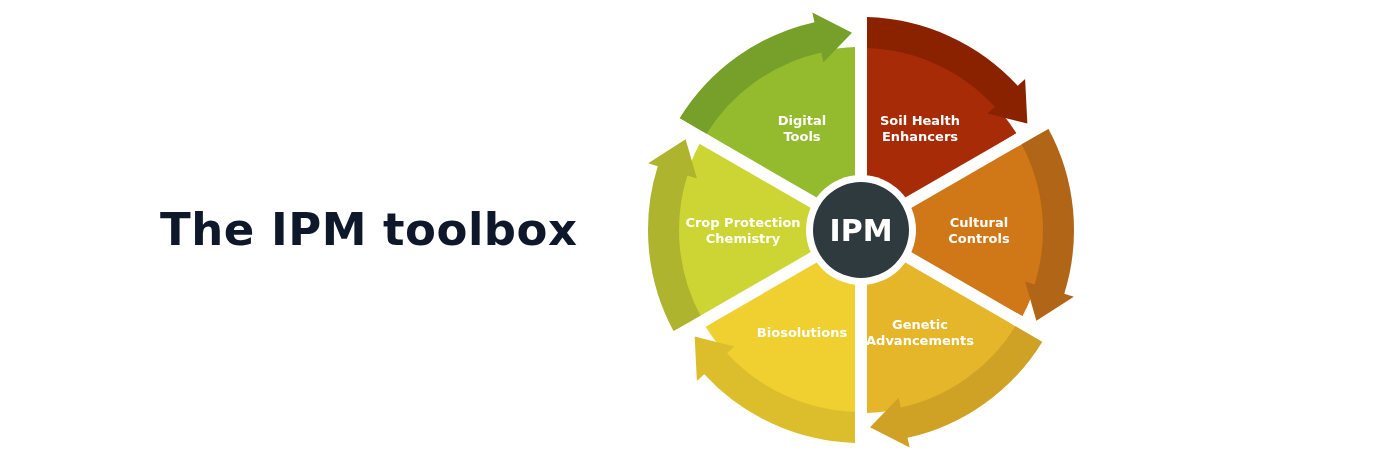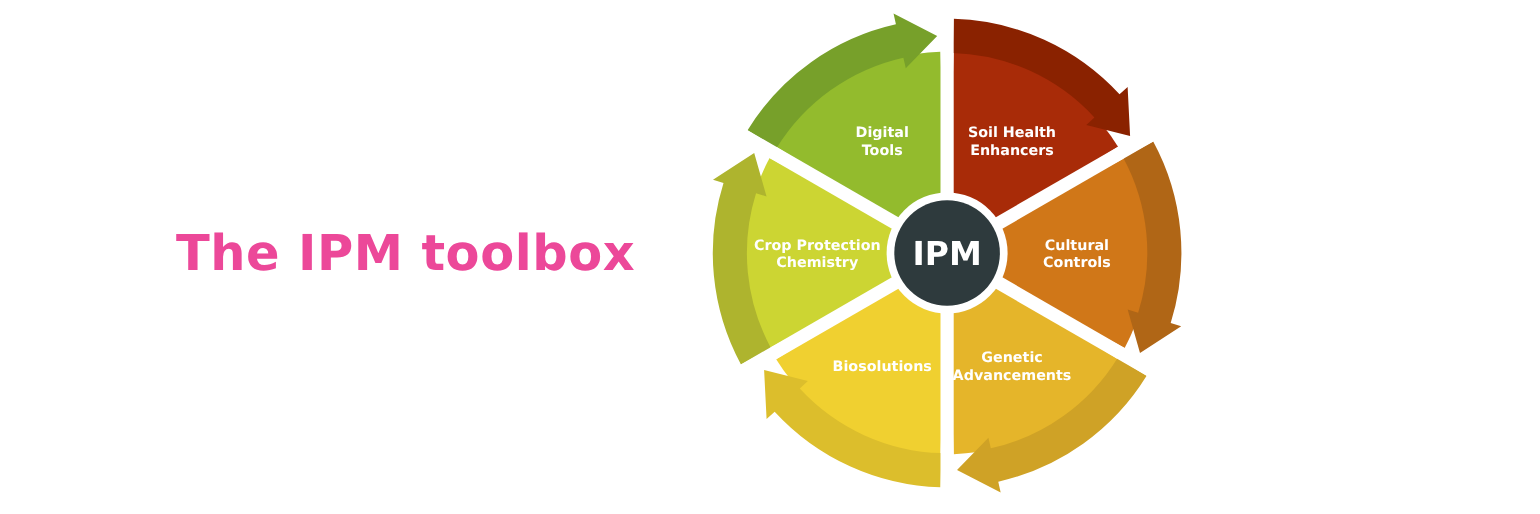--- a/index.html
+++ b/index.html
@@ -1,17 +1,17 @@
 <!DOCTYPE html>
 <html><head>
 <meta charset="utf-8">
 <style>
   html, body { margin:0; padding:0; background:#ffffff; }
   body { width:1400px; height:467px; position:relative; overflow:hidden; font-family:"DejaVu Sans","Liberation Sans",sans-serif; }
-  .title { position:absolute; left:160px; top:200px; font-size:45px; font-weight:bold; color:#ec4899; letter-spacing:0.5px; white-space:nowrap; line-height:60px; font-family:"DejaVu Sans",sans-serif; }
+  .title { position:absolute; left:160px; top:200px; font-size:45px; font-weight:bold; color:#0f172a; letter-spacing:0.5px; white-space:nowrap; line-height:60px; font-family:"DejaVu Sans",sans-serif; }
   #wheel { position:absolute; left:0; top:0; }
   .seg-label { font-family:"DejaVu Sans",sans-serif; font-weight:bold; font-size:13px; fill:#ffffff; }
   .center-label { font-family:"DejaVu Sans",sans-serif; font-weight:bold; font-size:30px; fill:#ffffff; }
 </style>
 </head>
 <body>
 
 <div class="title">The IPM toolbox</div>
 
 <svg id="wheel" width="1400" height="467" viewBox="0 0 1400 467" xmlns="http://www.w3.org/2000/svg">

